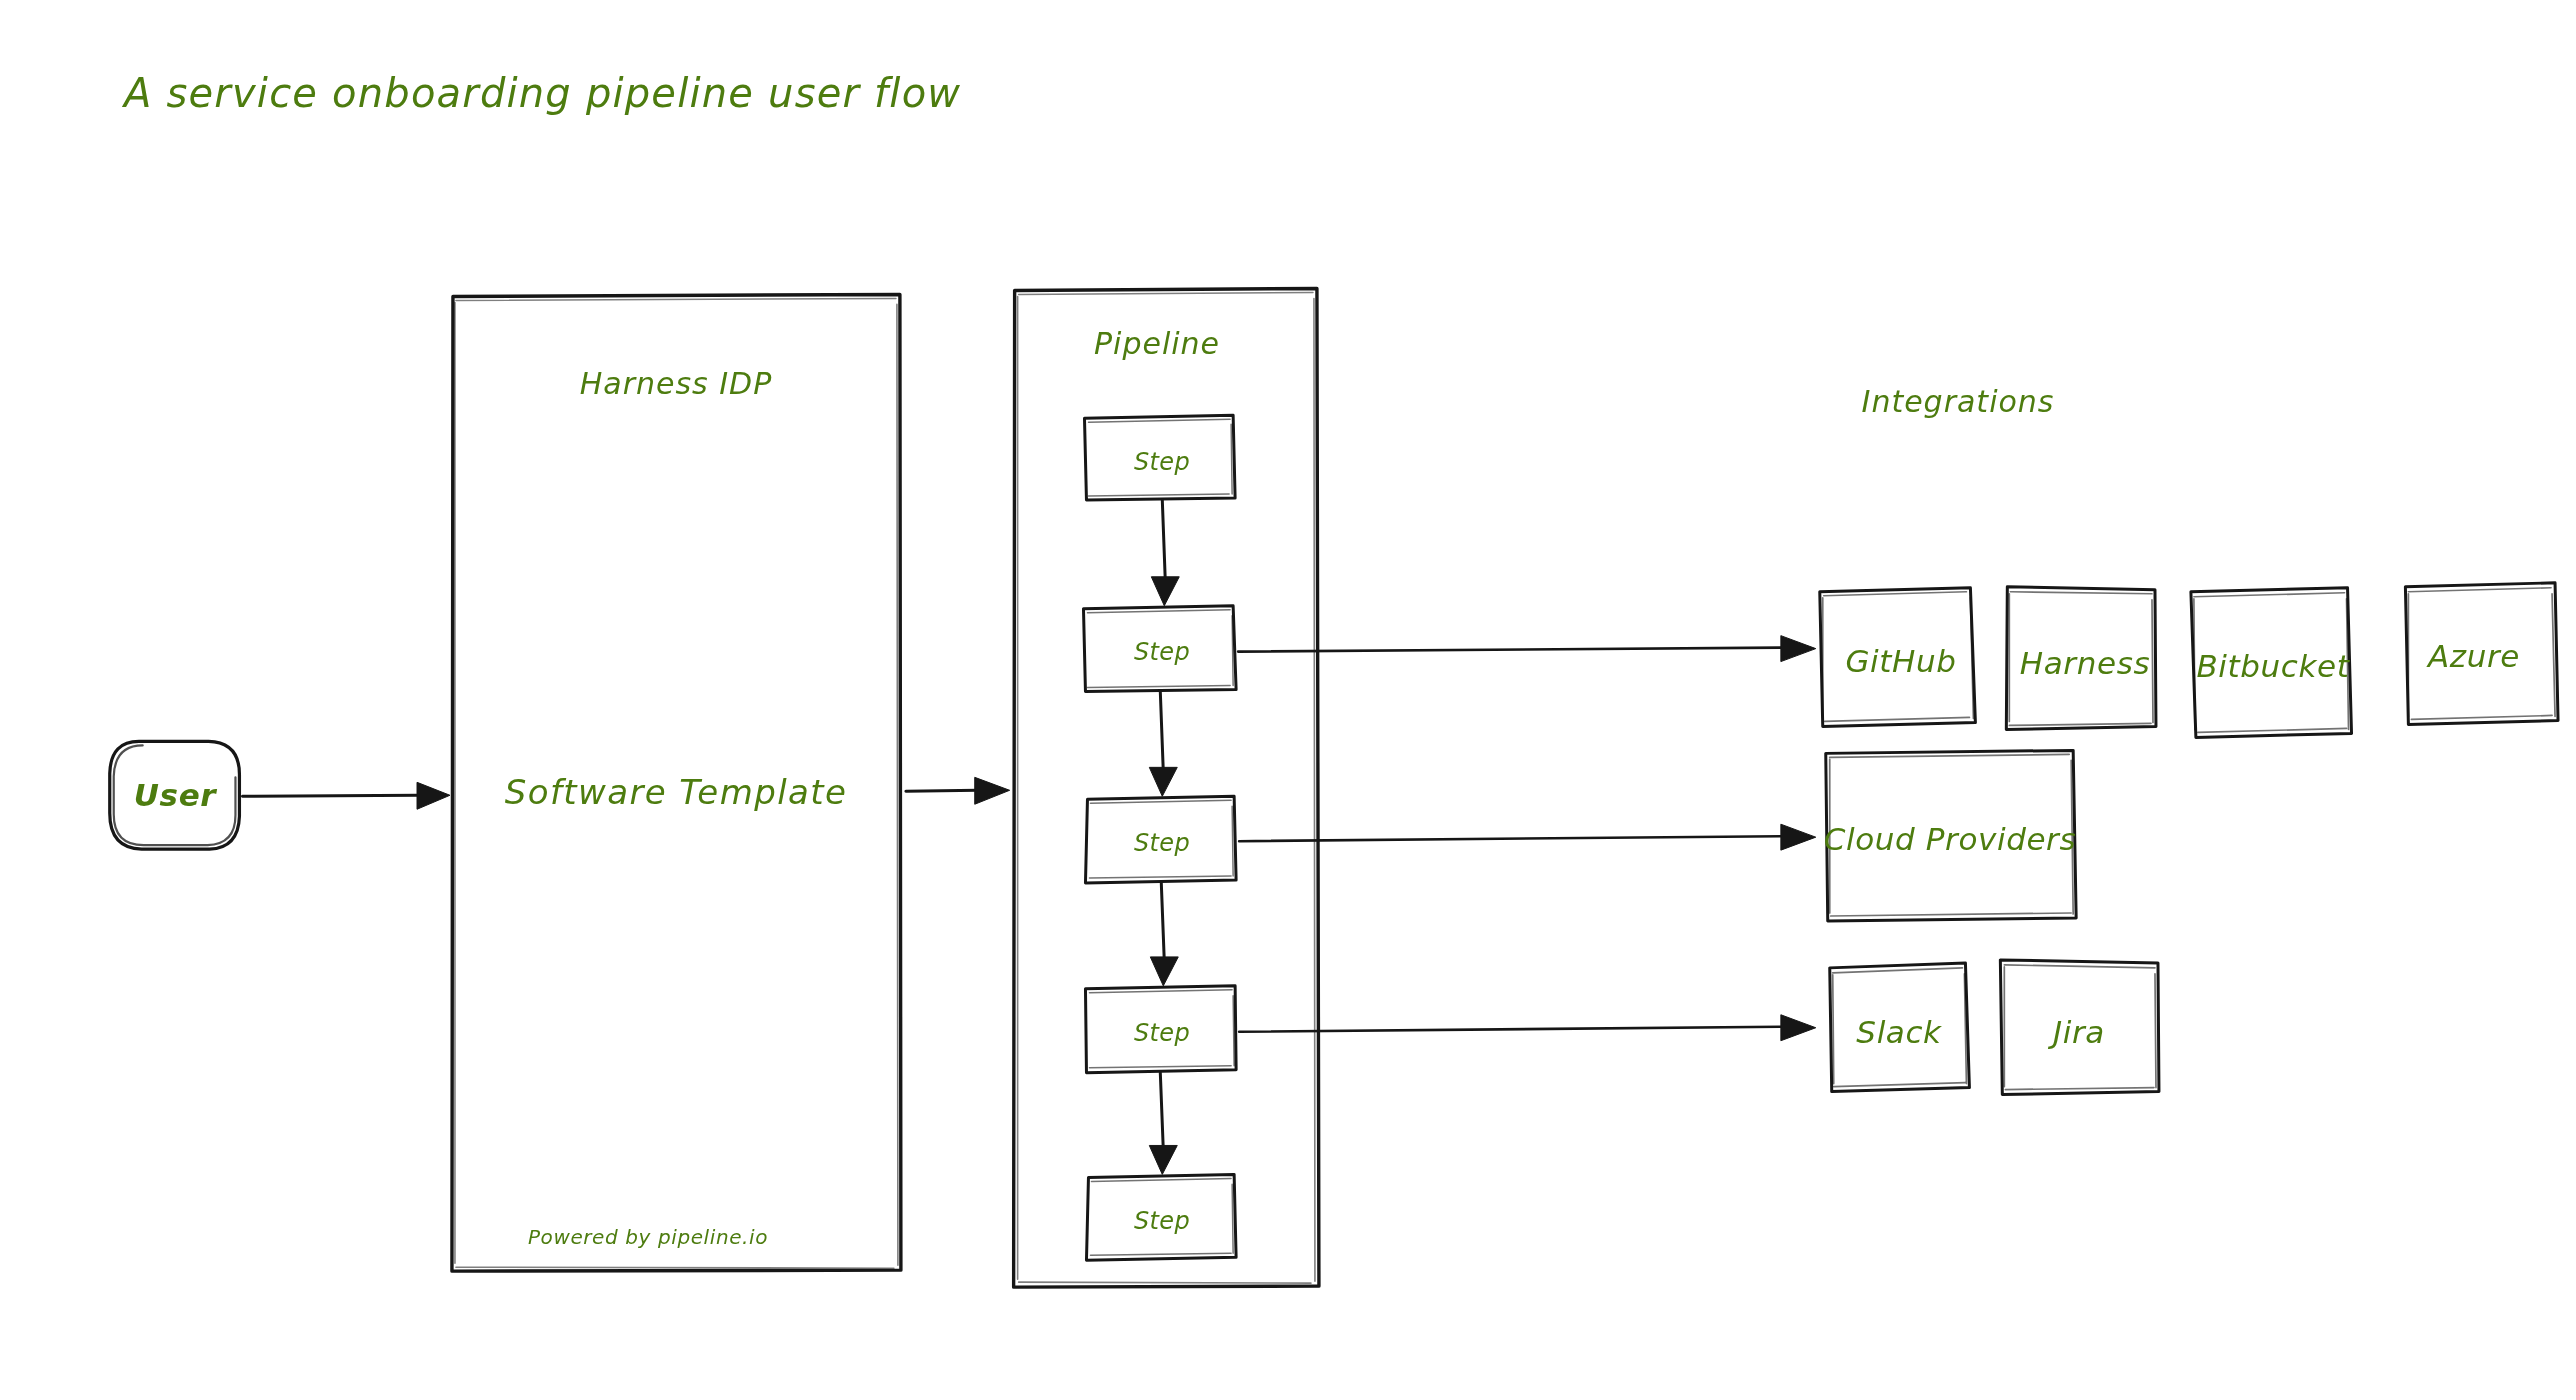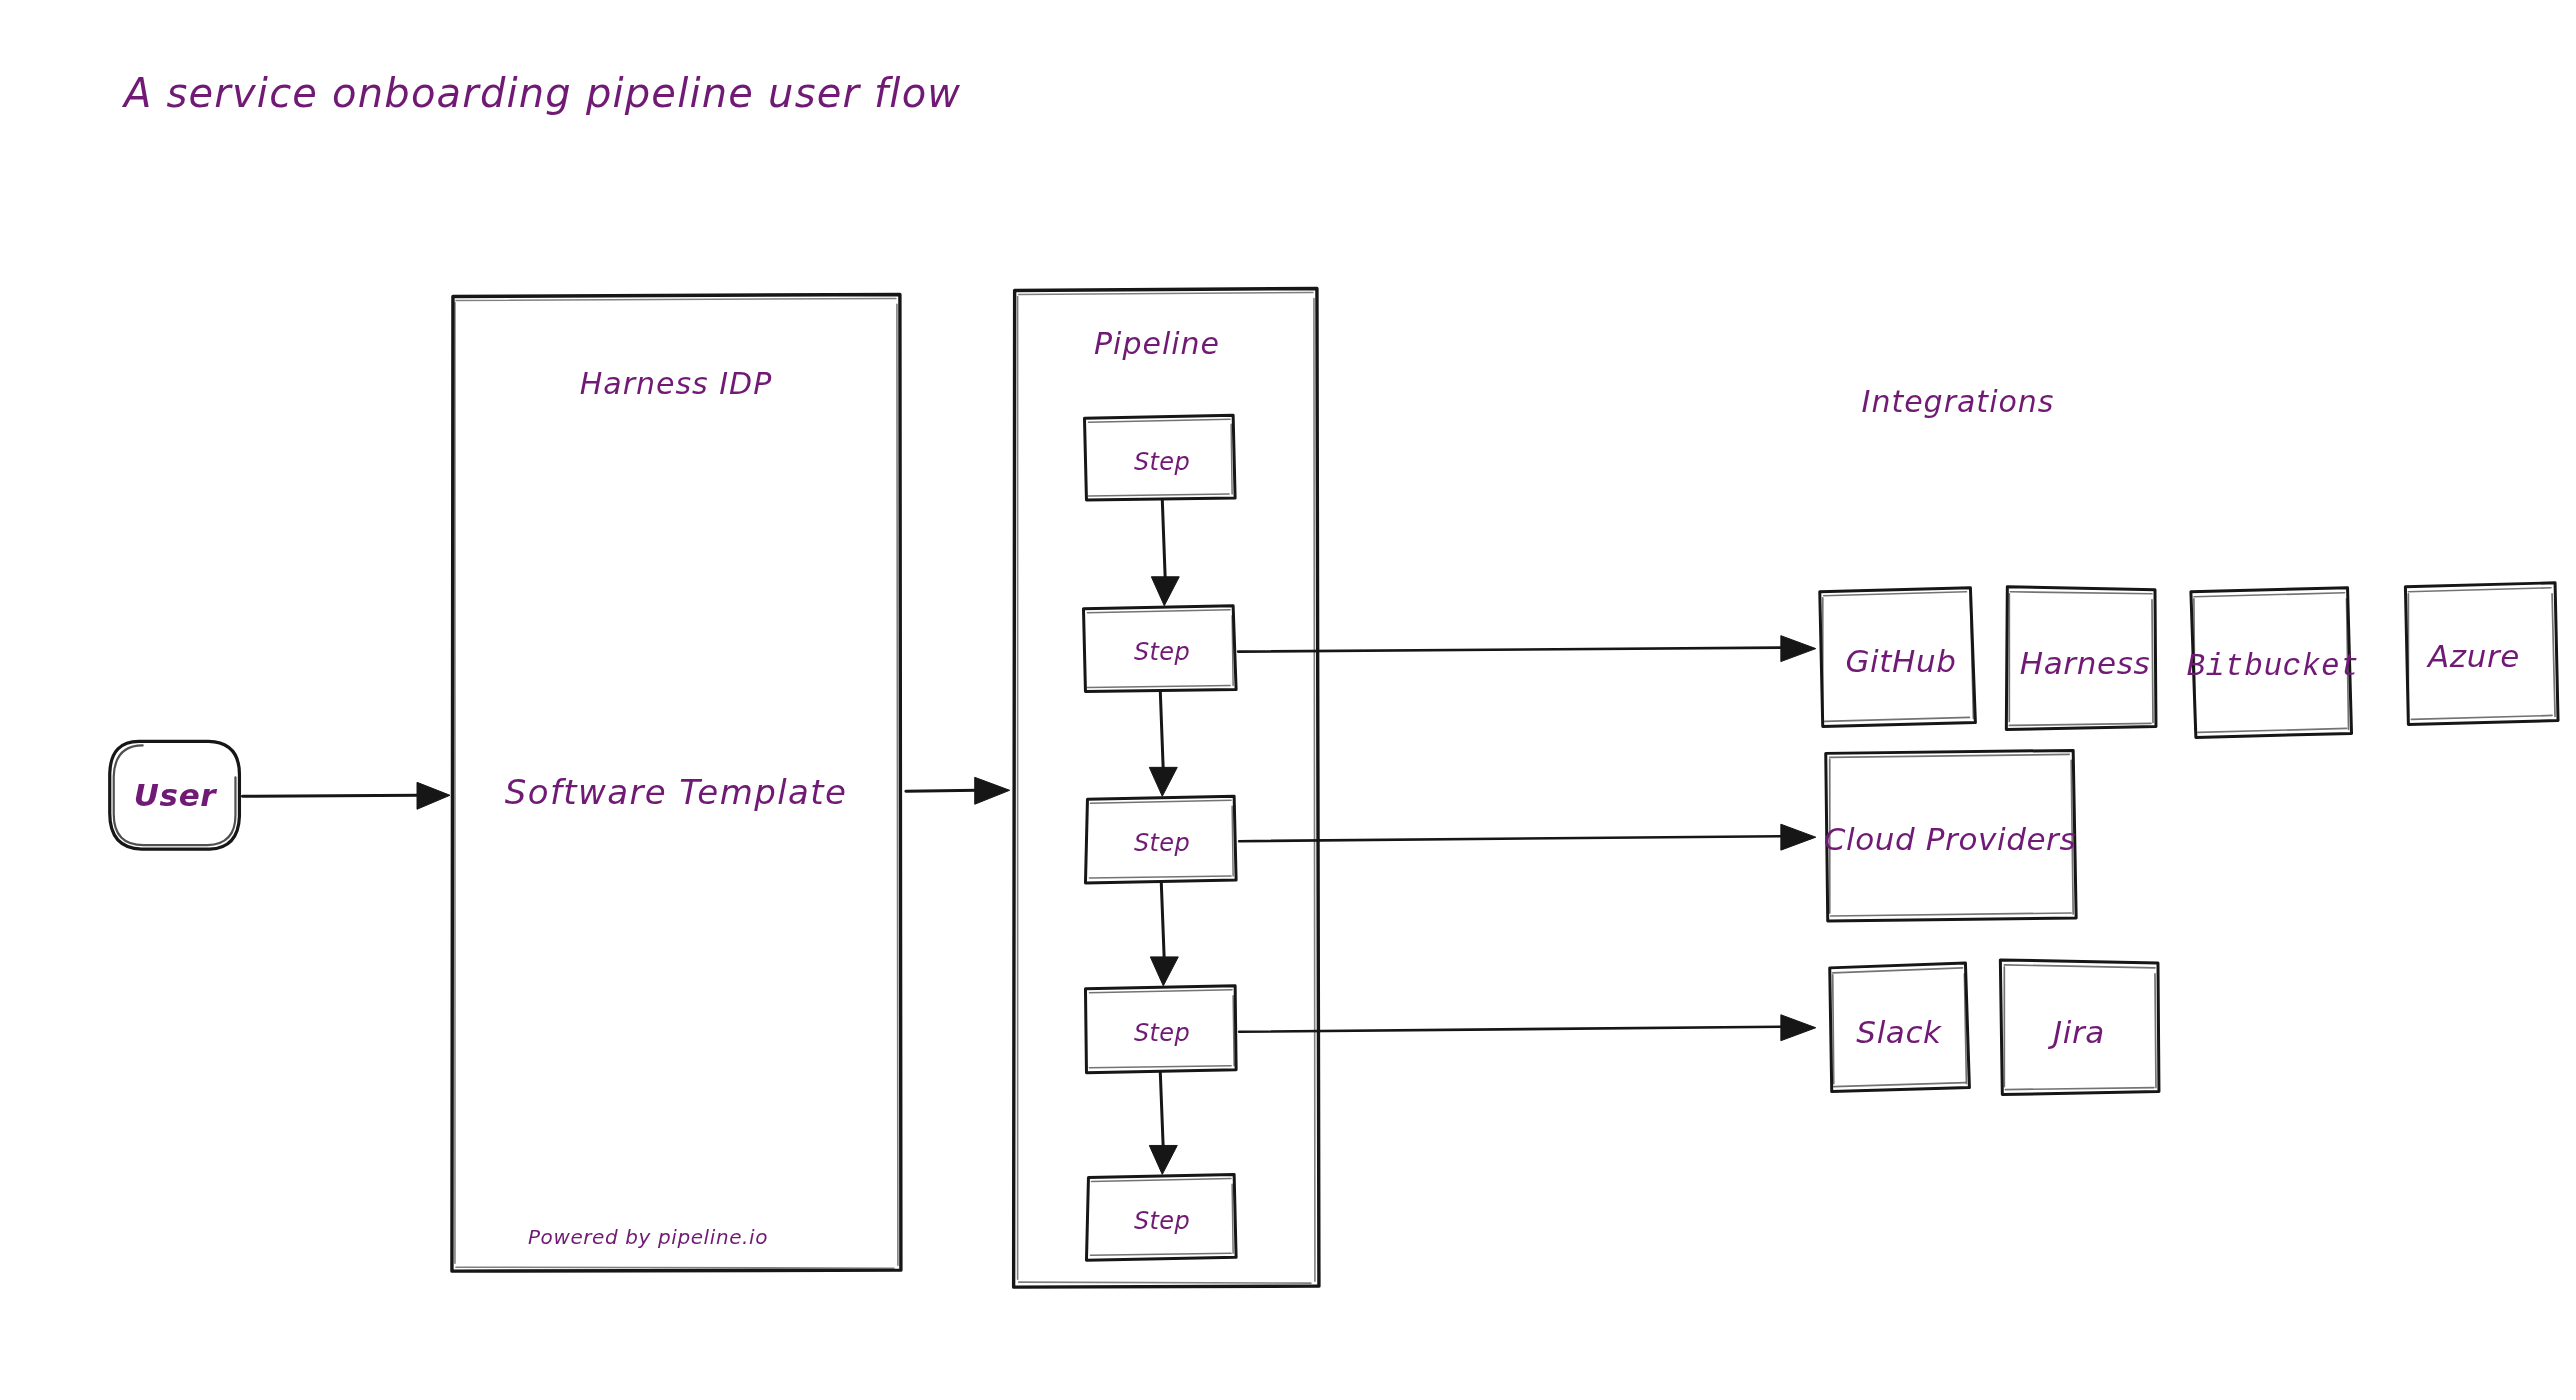--- a/index.html
+++ b/index.html
@@ -32,21 +32,21 @@
     stroke-linecap: round;
     stroke-linejoin: round;
   }
   .sk-fill-arrow {
     fill: #161616;
     stroke: #161616;
     stroke-width: 1;
   }
   .lbl {
     position: absolute;
-    color: #701a75;
+    color: #4d7c0f;
     font-family: "DejaVu Sans", sans-serif;
     white-space: nowrap;
     -webkit-font-smoothing: antialiased;
   }
   .hand {
     font-style: italic;
     font-weight: 400;
     letter-spacing: 0.5px;
   }
   .title-text {
@@ -217,21 +217,21 @@
   <div class="lbl hand step-label center-xy" style="left:1162px; top:462px;">Step</div>
   <div class="lbl hand step-label center-xy" style="left:1162px; top:652px;">Step</div>
   <div class="lbl hand step-label center-xy" style="left:1162px; top:843px;">Step</div>
   <div class="lbl hand step-label center-xy" style="left:1162px; top:1033px;">Step</div>
   <div class="lbl hand step-label center-xy" style="left:1162px; top:1221px;">Step</div>
 
   <div class="lbl hand container-title center-x" style="left:1958px; top:384px;">Integrations</div>
 
   <div class="lbl hand node-label center-xy" style="left:1901px; top:661px;">GitHub</div>
   <div class="lbl hand node-label center-xy" style="left:2085px; top:663px;">Harness</div>
-  <div class="lbl hand node-label center-xy" style="left:2273px; top:666px;font-family:Liberation Mono, monospace;">Bitbucket</div>
+  <div class="lbl hand node-label center-xy" style="left:2273px; top:666px;">Bitbucket</div>
   <div class="lbl hand node-label center-xy" style="left:2474px; top:656px;">Azure</div>
 
   <div class="lbl hand node-label center-xy" style="left:1950px; top:839px;">Cloud Providers</div>
 
   <div class="lbl hand node-label center-xy" style="left:1899px; top:1032px;">Slack</div>
   <div class="lbl hand node-label center-xy" style="left:2079px; top:1032px;">Jira</div>
 
 </div>
 
 

